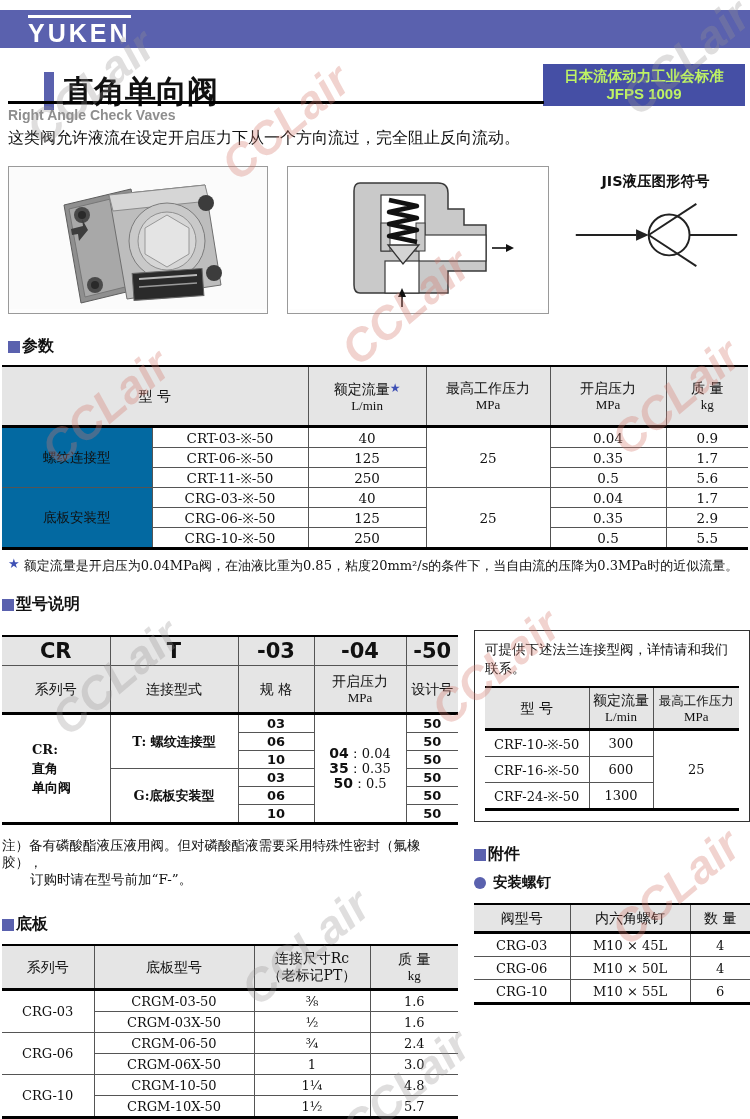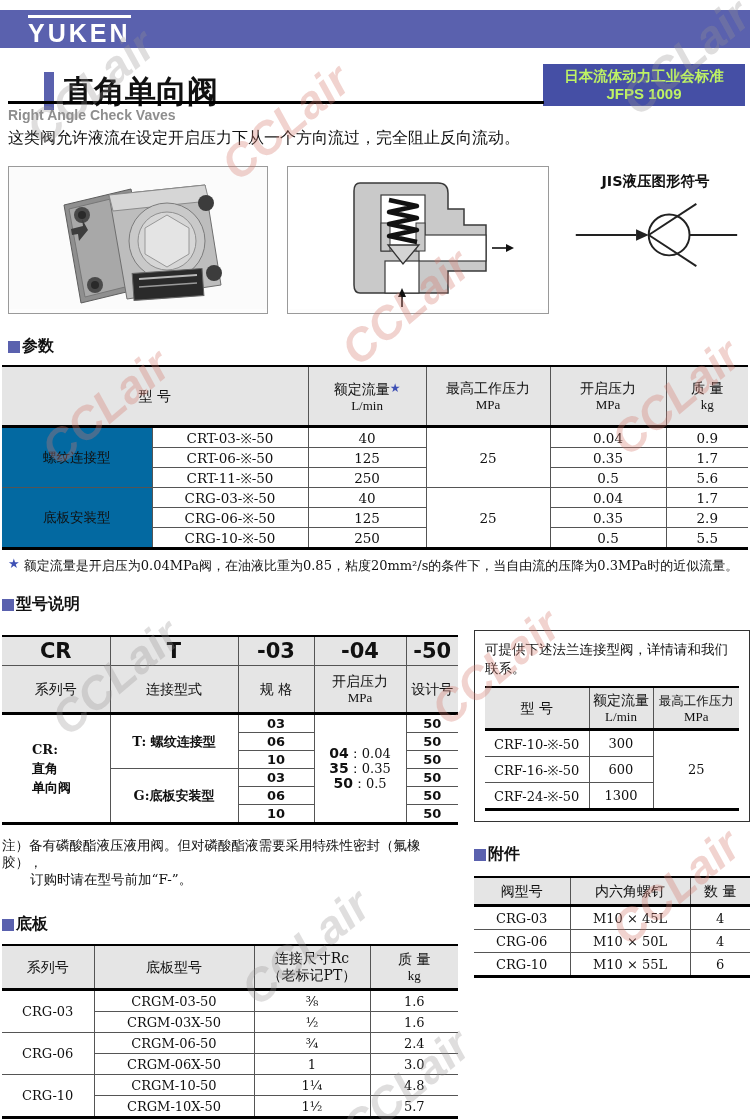--- a/index.html
+++ b/index.html
@@ -456,20 +456,24 @@
               <td>1300</td>
             </tr>
           </tbody>
         </table>
       </div>
 
       <div class="secHead accHead">
         <span class="sq"></span>
         <span>附件</span>
       </div>
+      <div class="subHead">
+        <span class="dot"></span>
+        <span>安装螺钉</span>
+      </div>
       <table class="tbl screws">
         <colgroup>
             <col style="width:96px">
             <col style="width:120px">
             <col style="width:60px">
           </colgroup>
         <thead>
           <tr>
             <th>
                 <div class="hdrCn">阀型号</div>

